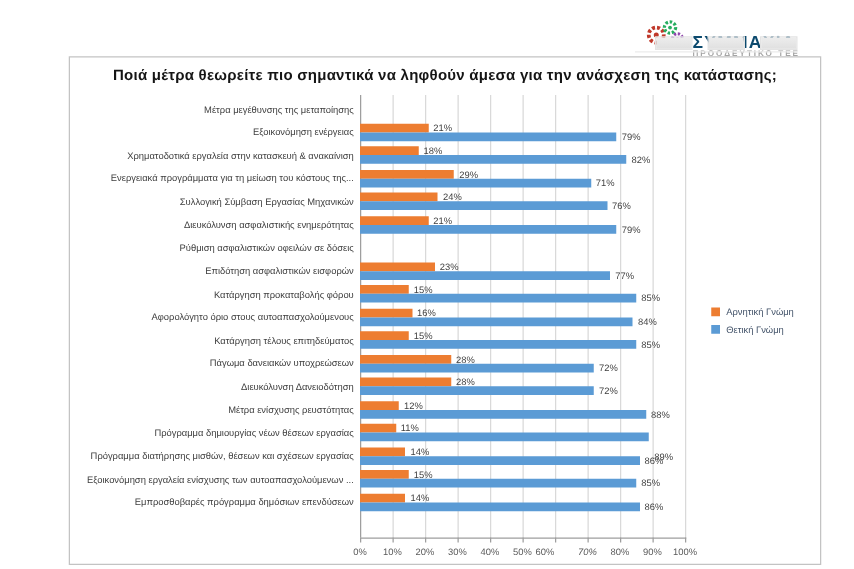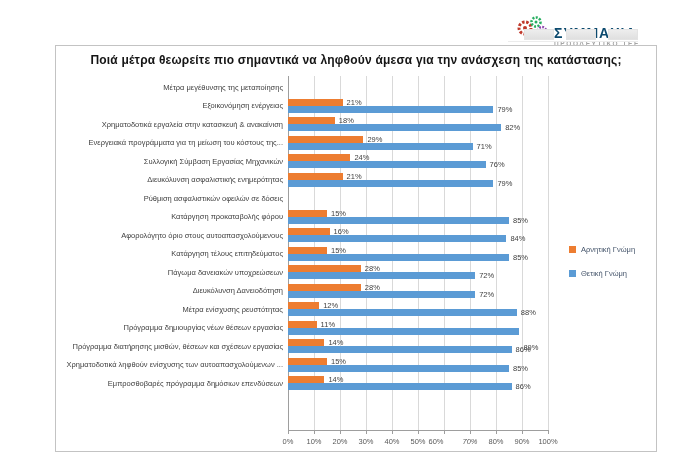--- a/index.html
+++ b/index.html
@@ -43,21 +43,21 @@
     position:absolute;font-size:7.5px;line-height:7px;color:#404040;white-space:nowrap;
   }
   
   .x-axis-line{position:absolute;left:232px;top:384px;width:261px;border-top:1px solid #9e9e9e;}
   .x-tick{position:absolute;top:384px;width:1px;height:4px;background:#9e9e9e;}
   .x-tick-label{
     position:absolute;top:391px;width:26px;margin-left:-13px;text-align:center;
     font-size:7.5px;color:#595959;
   }
   
-  .legend{position:absolute;left:513px;top:200px;display:flex;flex-direction:column;gap:16px;}
+  .legend{position:absolute;left:513px;top:200px;display:flex;flex-direction:column;gap:6px;}
   .legend-entry{display:flex;align-items:center;gap:5px;}
   .legend-swatch{width:7px;height:7px;flex:0 0 auto;}
   .legend-label{font-size:7.5px;color:#44546a;white-space:nowrap;line-height:1;}
 </style>
 </head>
 <body>
 
 <div class="brand">
   <svg class="brand-gears" viewBox="0 0 34 24">
     <circle cx="10" cy="13" r="6" fill="none" stroke="#c0392b" stroke-width="3" stroke-dasharray="2.5 1.6"></circle>
@@ -140,20 +140,29 @@
           <div class="bar" style="top: 2.2px; width: 54.6px; background: rgb(237, 125, 49);"></div>
           <span class="bar-value" style="left: 58.6px; top: 2.2px;">21%</span>
           <div class="bar" style="top: 9.4px; width: 205.4px; background: rgb(91, 155, 213);"></div>
           <span class="bar-value" style="left: 209.4px; top: 9.4px;">79%</span>
         </div>
       </div>
       <div class="row">
         <div class="row-label">Ρύθμιση ασφαλιστικών οφειλών σε δόσεις</div>
       </div>
       <div class="row">
+        <div class="row-label">Επιδότηση ασφαλιστικών εισφορών</div>
+        <div class="row-bars">
+          <div class="bar" style="top: 2.2px; width: 59.8px; background: rgb(237, 125, 49);"></div>
+          <span class="bar-value" style="left: 63.8px; top: 2.2px;">23%</span>
+          <div class="bar" style="top: 9.4px; width: 200.2px; background: rgb(91, 155, 213);"></div>
+          <span class="bar-value" style="left: 204.2px; top: 9.4px;">77%</span>
+        </div>
+      </div>
+      <div class="row">
         <div class="row-label">Κατάργηση προκαταβολής φόρου</div>
         <div class="row-bars">
           <div class="bar" style="top: 2.2px; width: 39px; background: rgb(237, 125, 49);"></div>
           <span class="bar-value" style="left: 43px; top: 2.2px;">15%</span>
           <div class="bar" style="top: 9.4px; width: 221px; background: rgb(91, 155, 213);"></div>
           <span class="bar-value" style="left: 225px; top: 9.4px;">85%</span>
         </div>
       </div>
       <div class="row">
         <div class="row-label">Αφορολόγητο όριο στους αυτοαπασχολούμενους</div>
@@ -212,21 +221,21 @@
       <div class="row">
         <div class="row-label">Πρόγραμμα διατήρησης μισθών, θέσεων και σχέσεων εργασίας</div>
         <div class="row-bars">
           <div class="bar" style="top: 2.2px; width: 36.4px; background: rgb(237, 125, 49);"></div>
           <span class="bar-value" style="left: 40.4px; top: 2.2px;">14%</span>
           <div class="bar" style="top: 9.4px; width: 223.6px; background: rgb(91, 155, 213);"></div>
           <span class="bar-value" style="left: 227.6px; top: 9.4px;">86%</span>
         </div>
       </div>
       <div class="row">
-        <div class="row-label">Χρηματοδοτικά ληφθούν ενίσχυσης των αυτοαπασχολούμενων ...</div>
+        <div class="row-label">Εξοικονόμηση εργαλεία ενίσχυσης των αυτοαπασχολούμενων ...</div>
         <div class="row-bars">
           <div class="bar" style="top: 2.2px; width: 39px; background: rgb(237, 125, 49);"></div>
           <span class="bar-value" style="left: 43px; top: 2.2px;">15%</span>
           <div class="bar" style="top: 9.4px; width: 221px; background: rgb(91, 155, 213);"></div>
           <span class="bar-value" style="left: 225px; top: 9.4px;">85%</span>
         </div>
       </div>
       <div class="row">
         <div class="row-label">Εμπροσθοβαρές πρόγραμμα δημόσιων επενδύσεων</div>
         <div class="row-bars">

